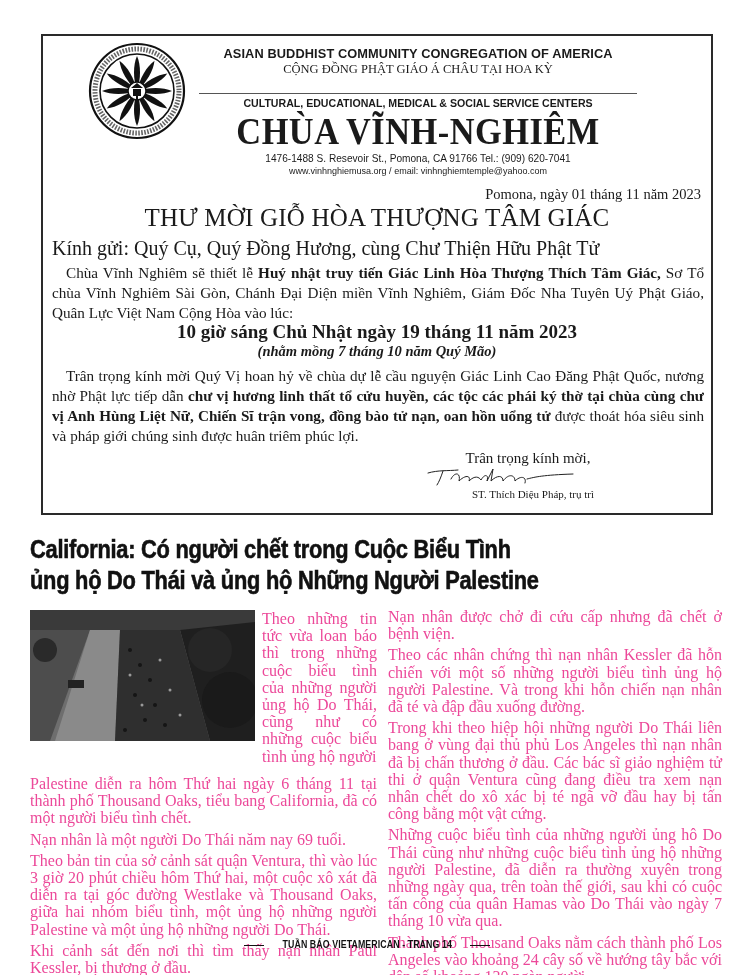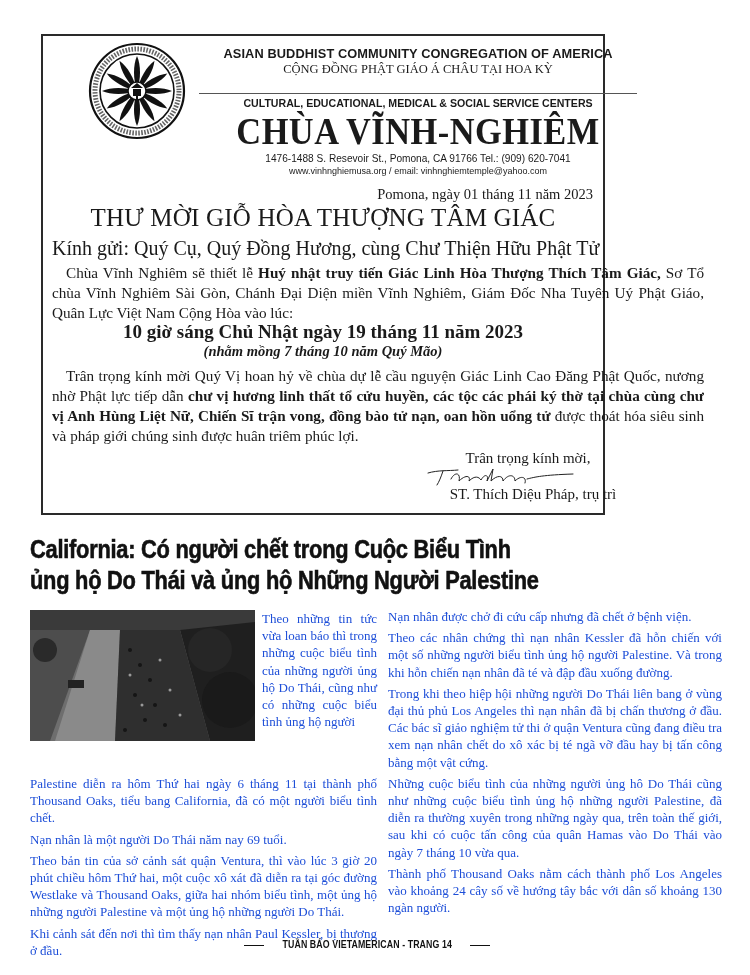--- a/index.html
+++ b/index.html
@@ -1,21 +1,21 @@
 <!DOCTYPE html>
 <html><head>
 <meta charset="utf-8">
 <style>
   * { margin: 0; padding: 0; box-sizing: border-box; }
   html, body { width: 750px; height: 975px; background: #ffffff; overflow: hidden; }
   body { position: relative; font-family: "Liberation Serif", serif; color: #1a1a1a; }
 
   
   .invite-box {
-    position: absolute; left: 41px; top: 34px; width: 564px; height: 481px;
+    position: absolute; left: 41px; top: 34px; width: 672px; height: 481px;
     border: 2.5px solid #2a2a2a; background: #fff;
   }
   .logo { position: absolute; left: 44px; top: 5px; width: 100px; height: 100px; }
   .org-block { position: absolute; left: 150px; top: 10px; width: 450px; text-align: center; }
   .org-en {
     font-family: "Liberation Sans", sans-serif; font-weight: bold; font-size: 12.8px;
     letter-spacing: 0.1px; color: #1a1a1a; line-height: 15px;
   }
   .org-vn {
     font-family: "Liberation Serif", serif; font-size: 12.5px; line-height: 16px;
@@ -62,37 +62,37 @@
     font-weight: bold; font-style: italic; font-size: 14.5px; line-height: 17px;
   }
   .para2 { top: 330px; text-indent: 14px; }
   .closing {
     position: absolute; left: 385px; width: 200px; text-align: center; top: 413px;
     font-size: 15px; line-height: 18px;
   }
   .signature { position: absolute; left: 380px; top: 429px; width: 160px; height: 22px; }
   .signer {
     position: absolute; left: 370px; width: 240px; text-align: center; top: 449px;
-    font-size: 15px; line-height: 18px;
+    font-size: 11px; line-height: 18px;
   }
 
   
   .headline {
     position: absolute; left: 30px; top: 534px; width: 700px;
     font-family: "Liberation Sans", sans-serif; font-weight: bold; font-size: 26px;
     line-height: 31px; letter-spacing: -0.3px; color: #111;
     transform: scaleX(0.84); transform-origin: left top;
     -webkit-text-stroke: 0.6px #111;
   }
   .photo {
     position: absolute; left: 30px; top: 610px; width: 225px; height: 131px; overflow: hidden;
     background: #555;
   }
   .col {
-    position: absolute; font-size: 13px; line-height: 17.2px; text-align: justify; color: #1d4ed8;
+    position: absolute; font-size: 16px; line-height: 17.2px; text-align: justify; color: #ec4899;
   }
   .col p { margin-bottom: 4px; }
   .col-left-top { left: 262px; top: 610px; width: 115px; }
   .col-left-bottom { left: 30px; top: 746px; width: 347px; margin-top: 29px; }
   .col-right { left: 388px; top: 608px; width: 334px; }
 
   .footer {
     position: absolute; left: 0; right: 16px; top: 939px; text-align: center;
     font-family: "Liberation Sans", sans-serif; font-weight: bold; font-size: 10px;
     letter-spacing: 0.1px; color: #111;

